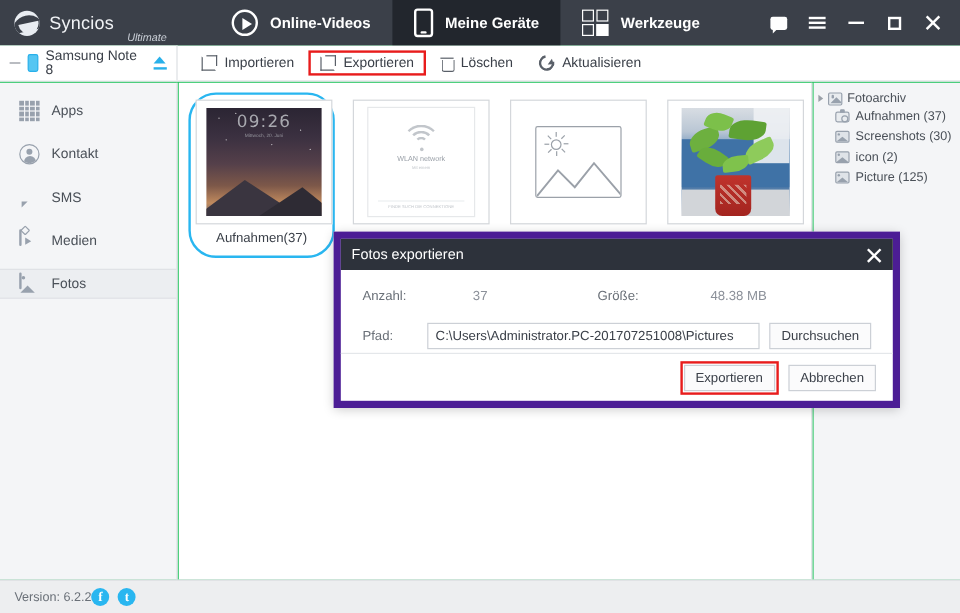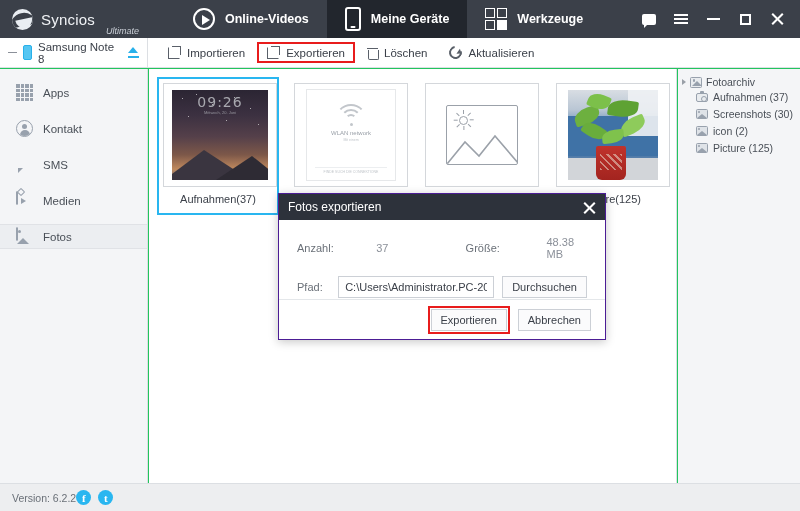--- a/index.html
+++ b/index.html
@@ -303,21 +303,21 @@
     background: #ffffff;
     border-right: 1px solid #dcdfe3;
   }
   .thumb-grid {
     display: flex; padding: 8px 0 0 8px; gap: 9px;
   }
   .thumb {
     width: 122px; padding: 4px 4px 0 4px;
     border: 2px solid transparent; cursor: pointer;
   }
-  .thumb.selected { border-color: #29b6f0; }
+  .thumb.selected { border-color: #29b6f0; border-radius: 23px; }
   .thumb-box {
     width: 114px; height: 104px;
     background: #ffffff; border: 1px solid #d4d7db;
     display: flex; align-items: center; justify-content: center;
     overflow: hidden;
   }
   .thumb-label {
     text-align: center; font-size: 11px; color: #3b4049;
     padding: 6px 0 8px 0;
   }
@@ -497,23 +497,23 @@
   }
   .tree-child {
     display: flex; align-items: center; gap: 5px;
     padding: 2.5px 0 2.5px 18px;
     font-size: 10.5px; color: #4a5058; cursor: pointer;
   }
 
   
   .modal {
     position: absolute; left: 278px; top: 193px;
-    width: 328px; height: 147px;
+    width: 472px; height: 147px;
     background: #ffffff;
-    border: 1px solid #4c1d95;
+    border: 6px solid #4c1d95;
     box-shadow: 0 2px 9px rgba(0,0,0,.22);
   }
   .modal-title {
     height: 26px; background: #2d323b;
     display: flex; align-items: center; justify-content: space-between;
     padding: 0 9px; color: #ffffff; font-size: 12px;
   }
   .modal-x { position: relative; width: 13px; height: 13px; cursor: pointer; }
   .modal-x::before, .modal-x::after {
     content: ""; position: absolute; left: -1px; top: 6px;

